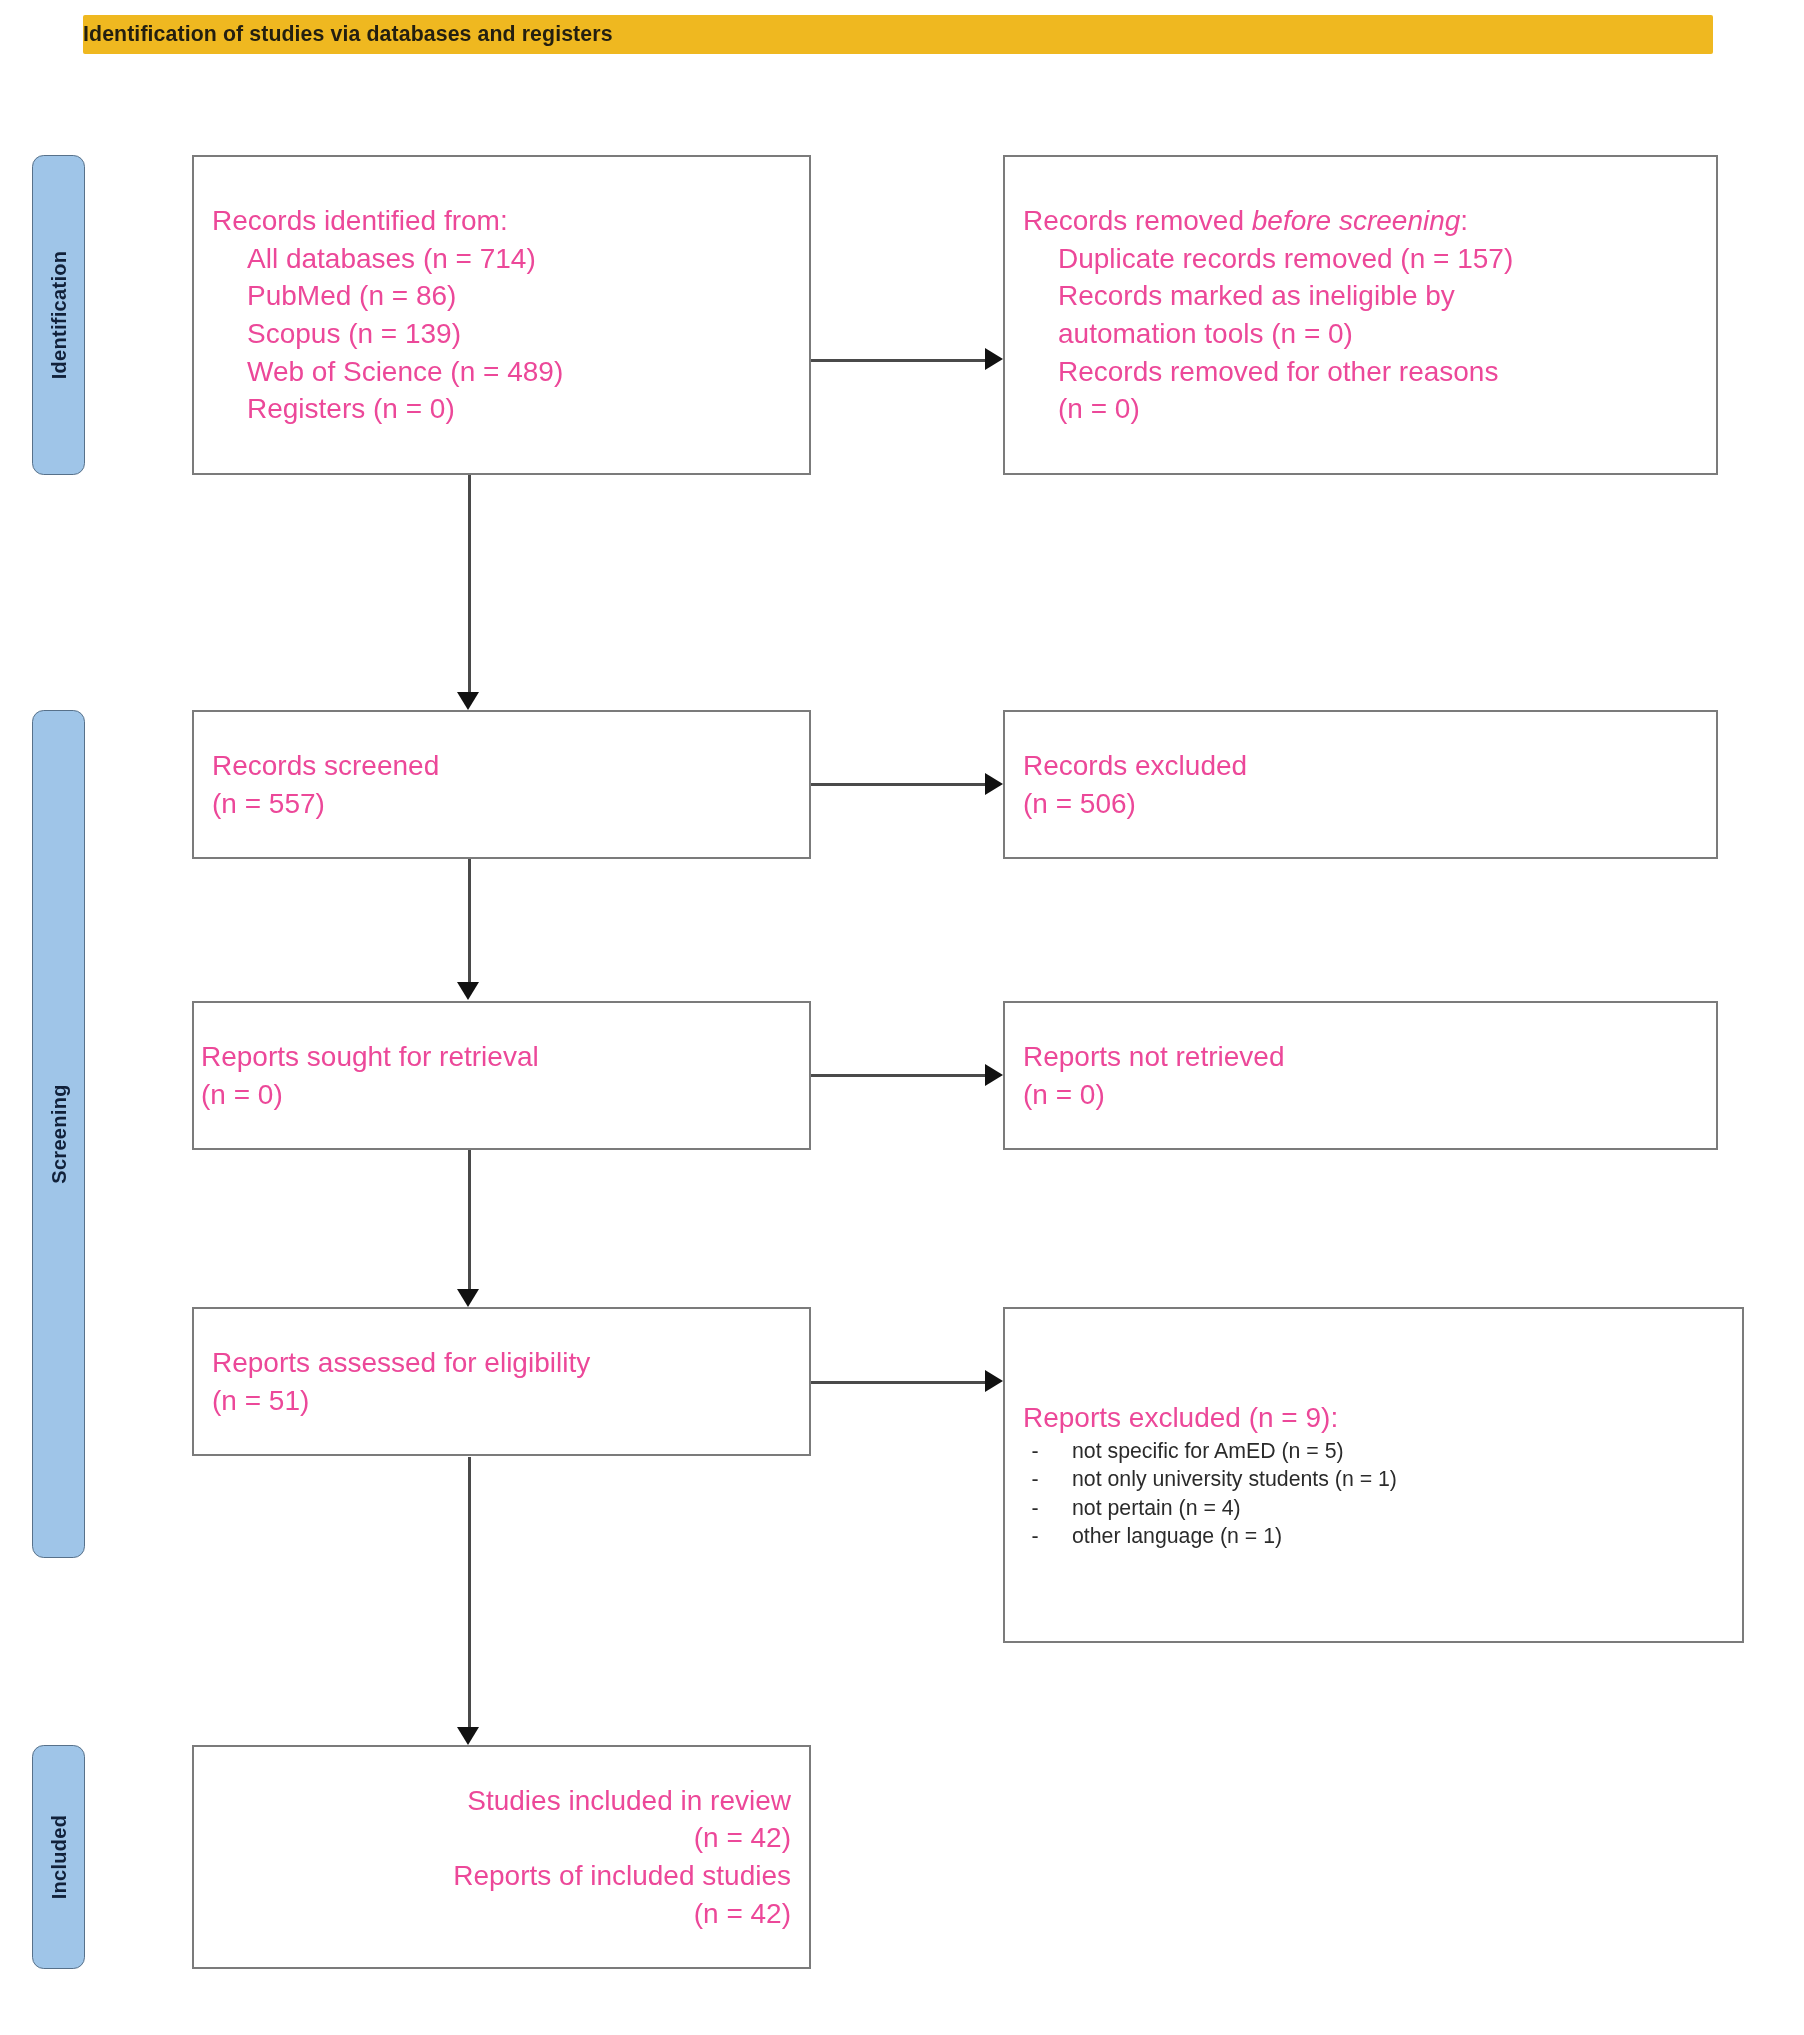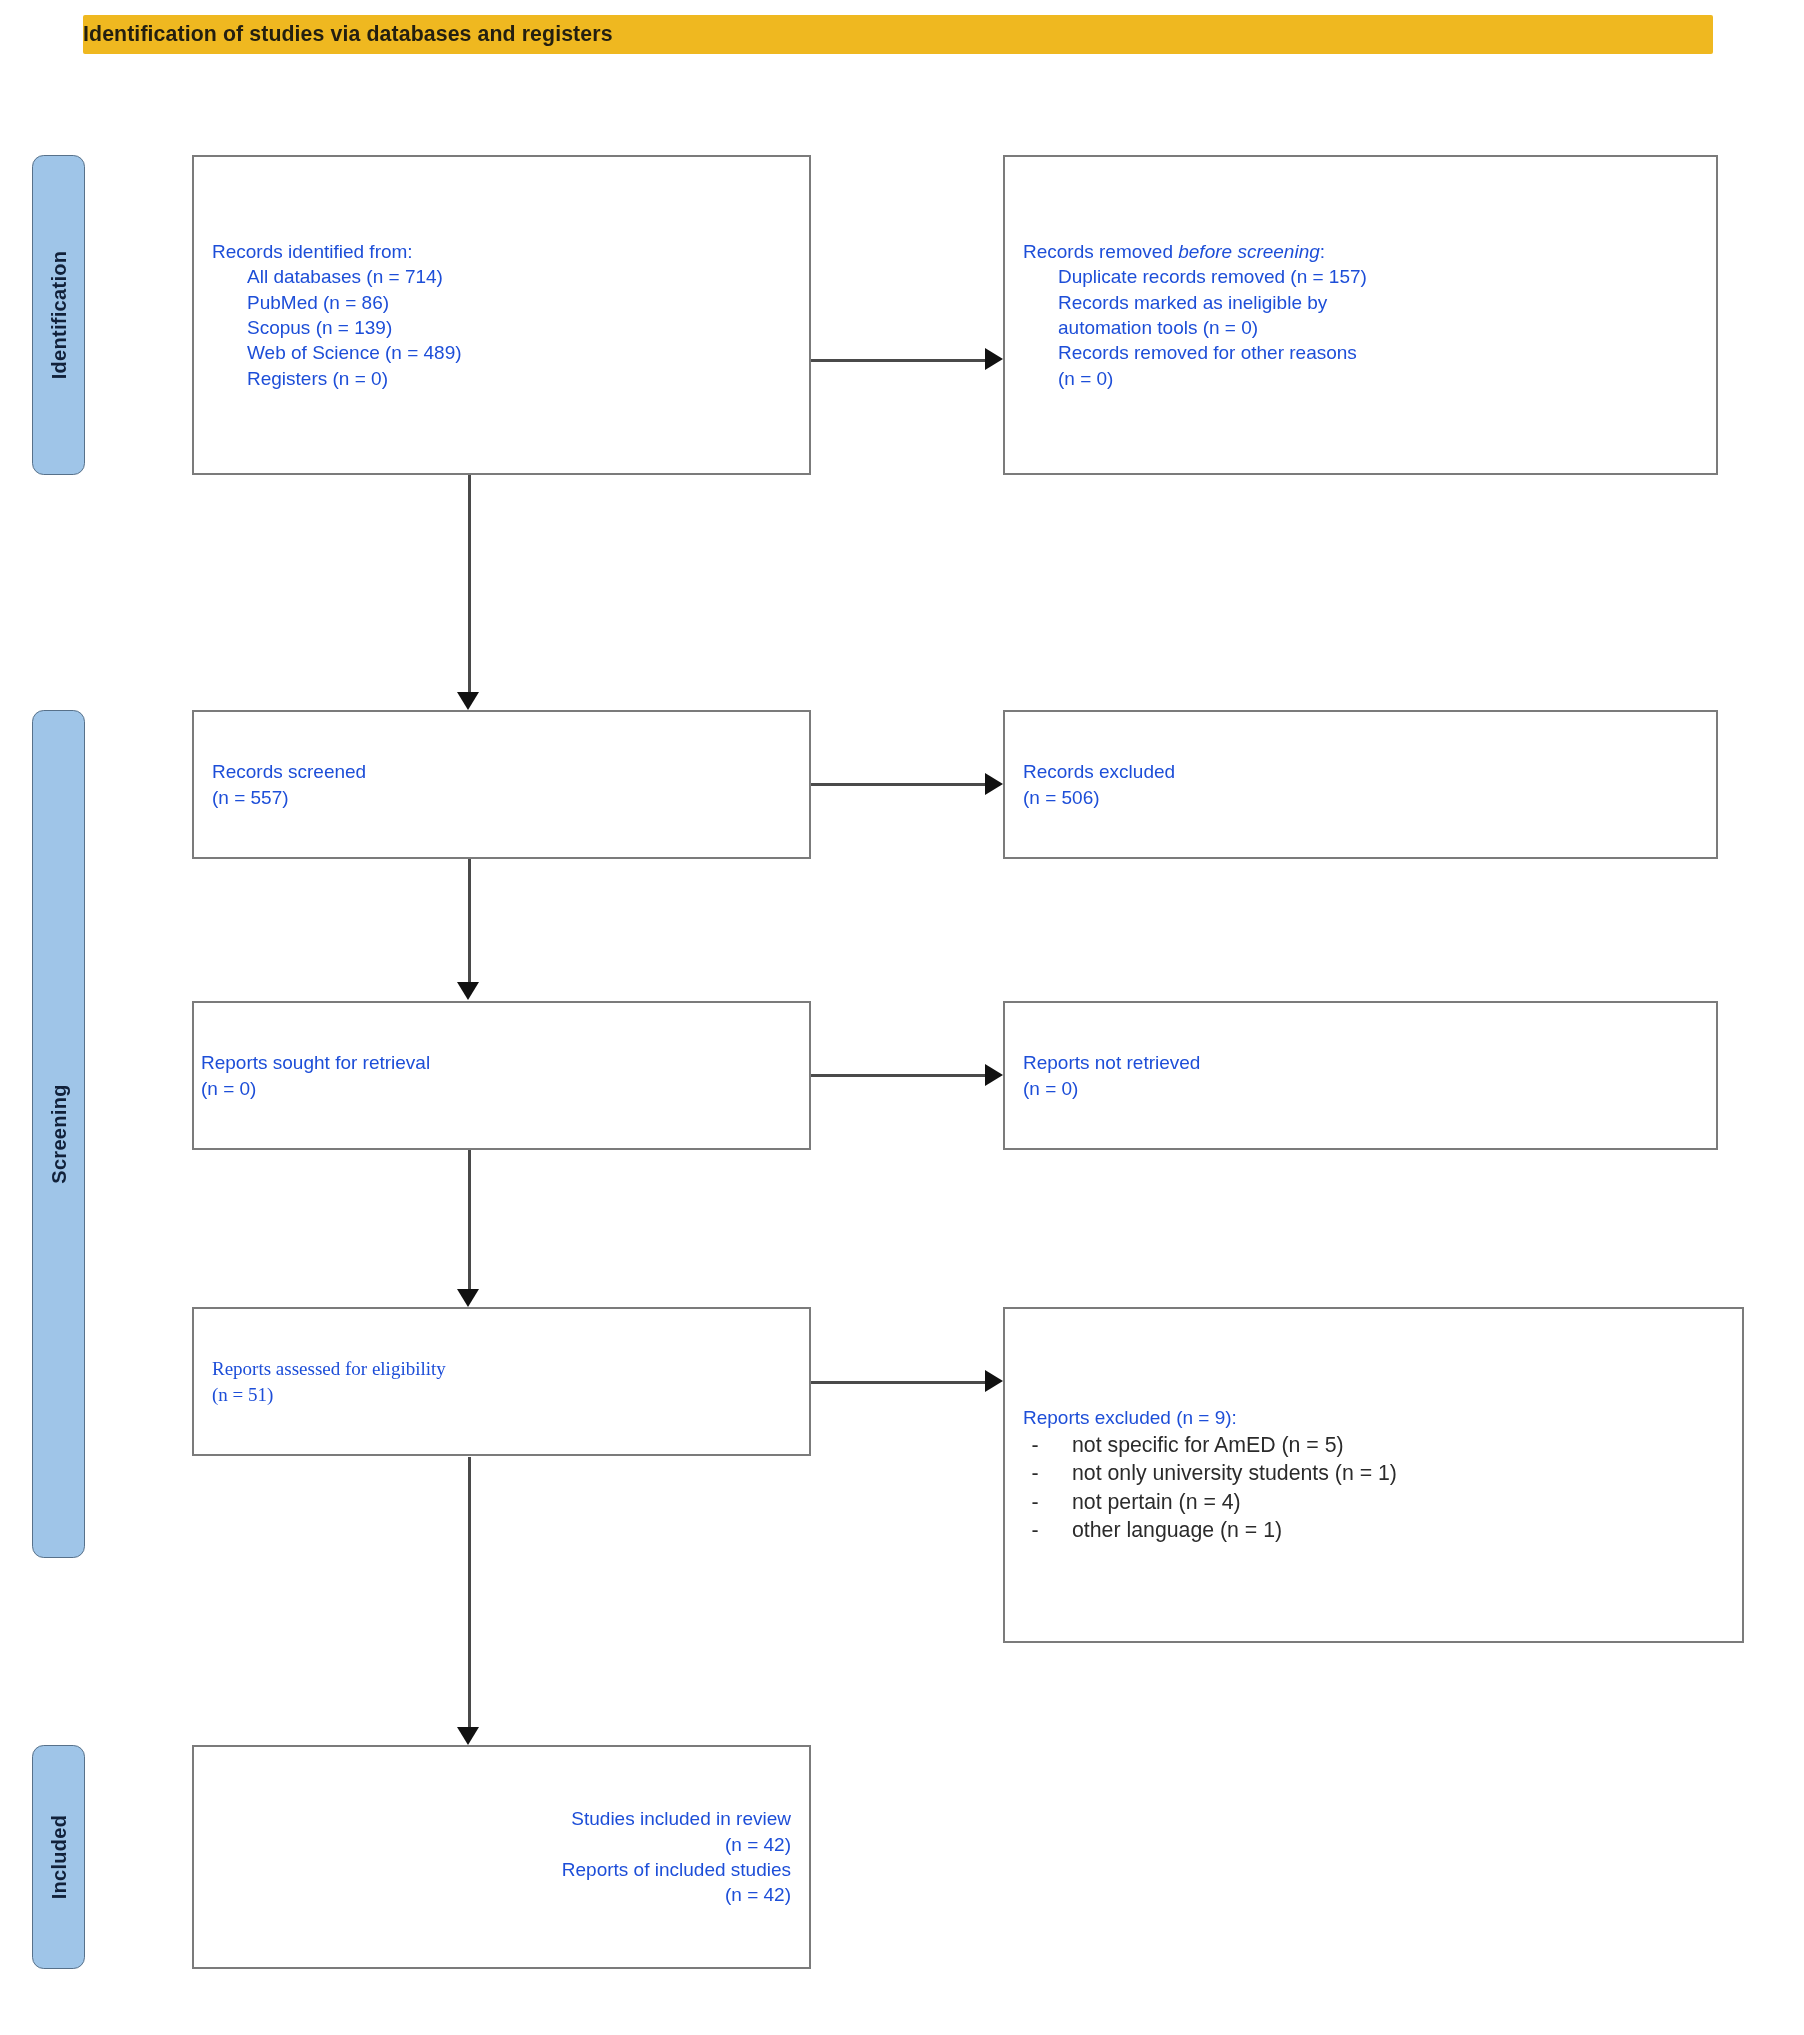--- a/index.html
+++ b/index.html
@@ -71,23 +71,23 @@
     position: absolute;
     background: #ffffff;
     border: 2.1px solid #7b7b7b;
     box-sizing: border-box;
     padding: 14px 18px;
     display: flex;
     flex-direction: column;
     justify-content: center;
   }
   .box-text {
-    font-size: 19px;
+    font-size: 28px;
     line-height: 1.34;
-    color: #1d4ed8;
+    color: #ec4899;
     white-space: pre-wrap;
   }
   .box-text.indent-1 { padding-left: 35px; }
   .box-title-italic .ital { font-style: italic; }
 
   
   .bullet-row {
     display: flex;
     font-size: 21.3px;
     line-height: 1.34;
@@ -101,21 +101,21 @@
     box-sizing: border-box;
   }
 
   
   #box-identified      { left: 192px;  top: 155px;  width: 619px; height: 320px; }
   #box-removed         { left: 1003px; top: 155px;  width: 715px; height: 320px; }
   #box-screened        { left: 192px;  top: 710px; width: 619px; height: 149px; }
   #box-excluded        { left: 1003px; top: 710px; width: 715px; height: 149px; }
   #box-sought          { left: 192px;  top: 1001px; width: 619px; height: 149px; padding-left: 7px; }
   #box-not-retrieved   { left: 1003px; top: 1001px; width: 715px; height: 149px; }
-  #box-assessed        { left: 192px;  top: 1307px; width: 619px; height: 149px; font-family: Liberation Serif, serif; }
+  #box-assessed        { left: 192px;  top: 1307px; width: 619px; height: 149px; }
   #box-reports-excl    { left: 1003px; top: 1307px; width: 741px; height: 336px; }
   #box-included        { left: 192px;  top: 1745px; width: 619px; height: 224px; align-items: flex-end; }
 
   
   .conn {
     position: absolute;
     pointer-events: none;
   }
   .vline {
     position: absolute;

